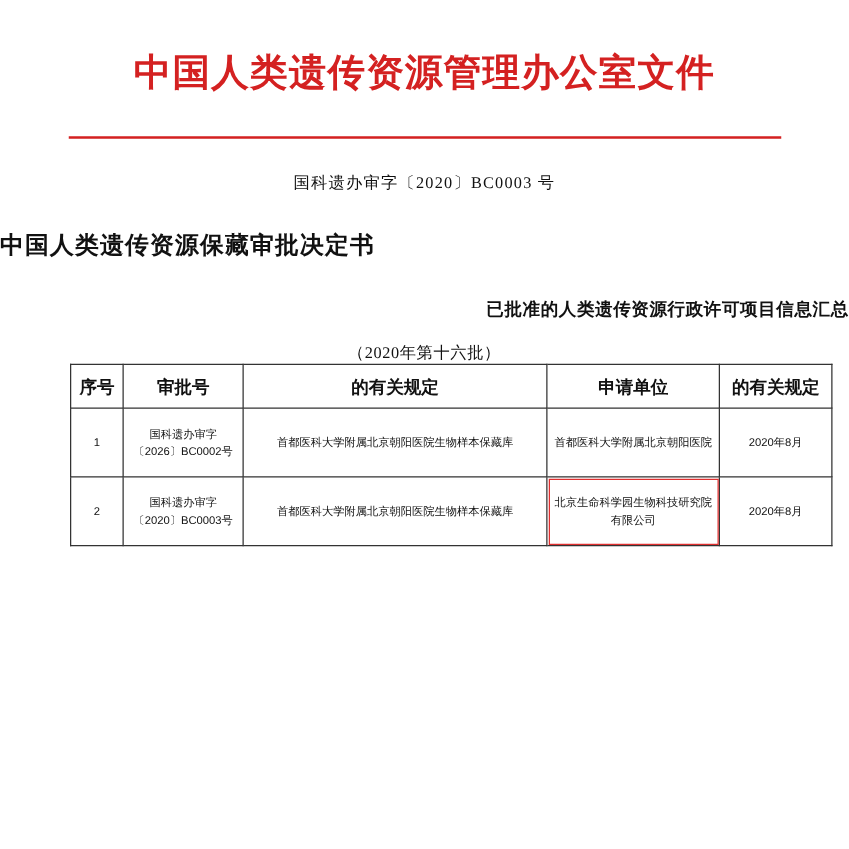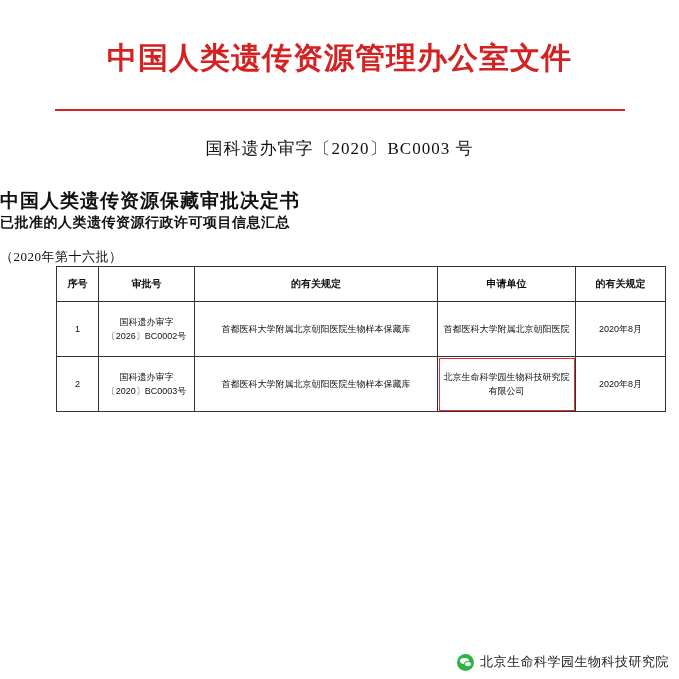--- a/index.html
+++ b/index.html
@@ -33,21 +33,21 @@
     font-family: "Liberation Serif", "DejaVu Serif", serif;
   }
   .red-rule {
     margin: 30px auto 0 auto;
     width: 570px;
     height: 2px;
     background: #d42121;
   }
   .doc-number {
     text-align: center;
-    font-size: 17px;
+    font-size: 13px;
     margin-top: 26px;
     letter-spacing: 1px;
   }
   .doc-subtitle {
     text-align: left;
     font-size: 19px;
     font-weight: bold;
     margin-top: 28px;
     letter-spacing: 1px;
   }
@@ -65,27 +65,28 @@
     text-align: justify;
     letter-spacing: 1px;
   }
   .para .indent {
     display: inline-block;
     width: 34px;
   }
 
   
   .attach-title {
-    text-align: left;
+    text-align: right;
     font-size: 14px;
     font-weight: bold;
+    margin-top: 30px;
     letter-spacing: 0.5px;
   }
   .attach-batch {
-    text-align: left;
+    text-align: center;
     font-size: 13px;
     margin-top: 16px;
     letter-spacing: 0.5px;
   }
   .section-heading {
     font-size: 13px;
     font-weight: bold;
     margin: 16px 0 8px 8px;
     letter-spacing: 0.5px;
   }
@@ -102,21 +103,21 @@
     font-size: 9px;
     text-align: center;
     vertical-align: middle;
     padding: 4px 3px;
     line-height: 14px;
     color: #111111;
   }
   table.approval th {
     font-weight: bold;
     height: 26px;
-    font-size: 10px;
+    font-size: 14px;
   }
   table.approval td {
     height: 46px;
   }
   .col-no { width: 42px; }
   .col-code { width: 96px; }
   .col-name { width: 243px; }
   .col-unit { width: 138px; }
   .col-date { width: 90px; }
 
@@ -217,18 +218,14 @@
       <tr>
         <td>2</td>
         <td>国科遗办审字〔2020〕BC0003号</td>
         <td>首都医科大学附属北京朝阳医院生物样本保藏库</td>
         <td class="cell-highlight">北京生命科学园生物科技研究院有限公司</td>
         <td>2020年8月</td>
       </tr>
     </tbody>
   </table>
 
-  <div class="footer">
-    <span class="wechat-badge"></span>
-    <span class="footer-text">北京生命科学园生物科技研究院</span>
-  </div>
 
 </div>
 
 </body></html>

